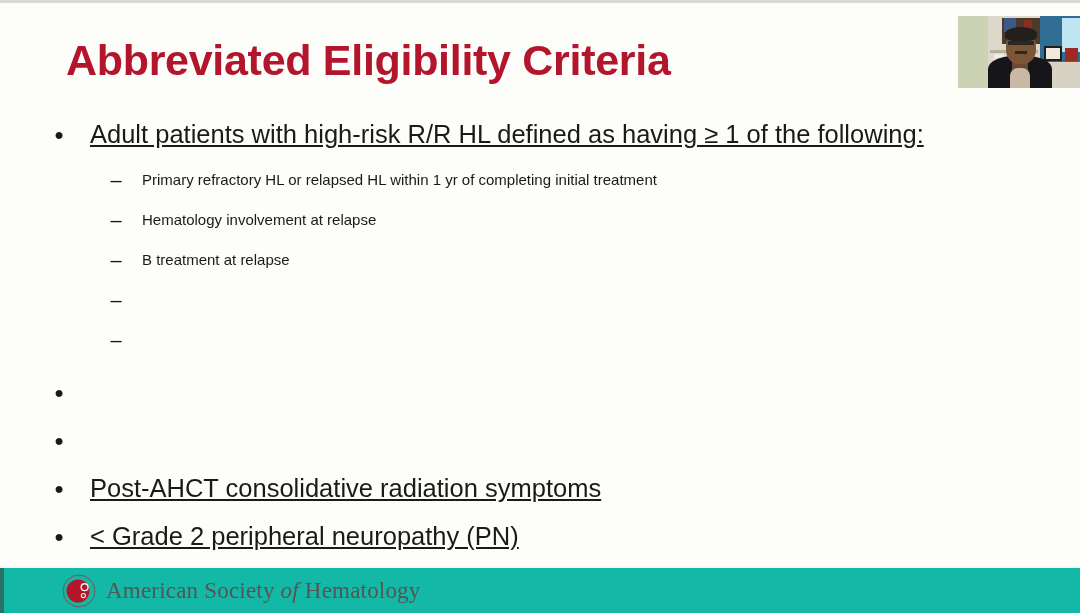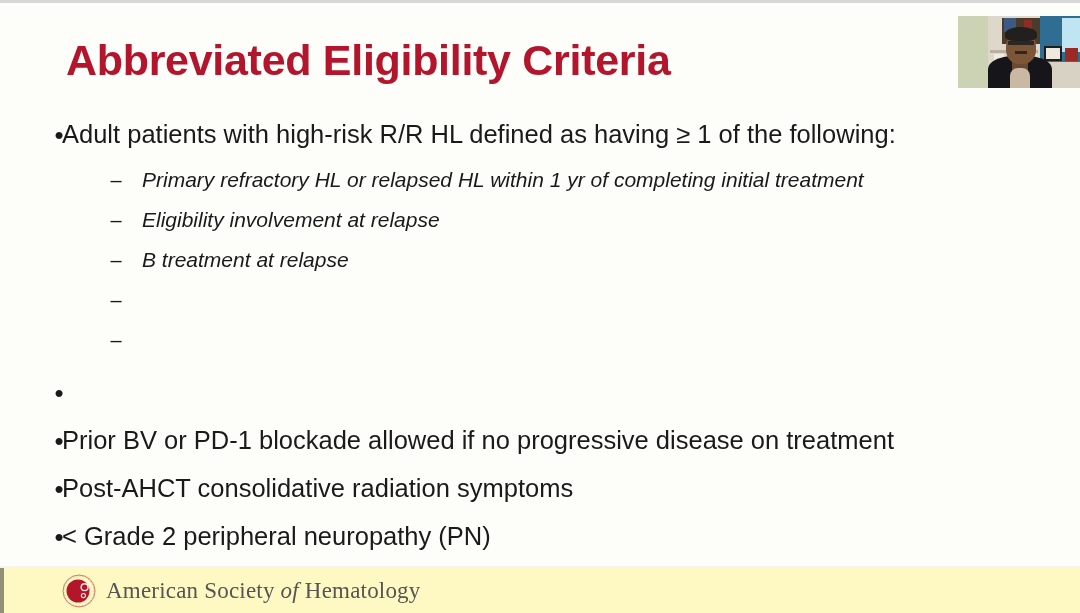--- a/index.html
+++ b/index.html
@@ -76,43 +76,43 @@
     height: 42px;
   }
   .lvl1 .bullet-mark {
     left: 52px;
     top: 2px;
     width: 14px;
     font-size: 26px;
     line-height: 34px;
   }
   .lvl1 .bullet-text {
-    margin-left: 62px;
+    margin-left: 90px;
     font-size: 25.5px;
     line-height: 36px;
     font-weight: 400;
+    text-decoration: underline;
   }
 
   
   .lvl2 {
     height: 40px;
   }
   .lvl2 .bullet-mark {
     left: 108px;
     top: 0px;
     width: 16px;
     font-size: 20px;
     line-height: 32px;
   }
   .lvl2 .bullet-text {
     margin-left: 142px;
-    font-size: 21px;
+    font-size: 15px;
     line-height: 32px;
     font-weight: 400;
-    font-style: italic;
   }
 
   
   .lvl1.tiny {
     height: 30px;
   }
   .lvl1.tiny .bullet-mark {
     left: 54px;
     top: 2px;
     font-size: 19px;
@@ -127,21 +127,21 @@
   .gap-before { margin-top: 6px; }
   .gap-before-lg { margin-top: 10px; }
 
   
   #footer-bar {
     position: absolute;
     left: 0;
     bottom: 0;
     width: 1080px;
     height: 45px;
-    background: #fef9c3;
+    background: #14b8a6;
     border-top: 2px solid #f4f4f1;
   }
   #footer-edge {
     position: absolute;
     left: 0;
     bottom: 0;
     width: 4px;
     height: 45px;
     background: #3a3a3a;
     opacity: .55;
@@ -229,21 +229,21 @@
       <span class="bullet-text">Adult patients with high-risk R/R HL defined as having ≥ 1 of the following:</span>
     </div>
 
     <div class="bullet-row lvl2 gap-before">
       <span class="bullet-mark">–</span>
       <span class="bullet-text">Primary refractory HL or relapsed HL within 1 yr of completing initial treatment</span>
     </div>
 
     <div class="bullet-row lvl2">
       <span class="bullet-mark">–</span>
-      <span class="bullet-text">Eligibility involvement at relapse</span>
+      <span class="bullet-text">Hematology involvement at relapse</span>
     </div>
 
     <div class="bullet-row lvl2">
       <span class="bullet-mark">–</span>
       <span class="bullet-text">B treatment at relapse</span>
     </div>
 
     <div class="bullet-row lvl2">
       <span class="bullet-mark">–</span>
     </div>
@@ -251,21 +251,20 @@
     <div class="bullet-row lvl2">
       <span class="bullet-mark">–</span>
     </div>
 
     <div class="bullet-row lvl1 gap-before-lg">
       <span class="bullet-mark">•</span>
     </div>
 
     <div class="bullet-row lvl1 gap-before">
       <span class="bullet-mark">•</span>
-      <span class="bullet-text">Prior BV or PD-1 blockade allowed if no progressive disease on treatment</span>
     </div>
 
     <div class="bullet-row lvl1 gap-before">
       <span class="bullet-mark">•</span>
       <span class="bullet-text">Post-AHCT consolidative radiation symptoms</span>
     </div>
 
     <div class="bullet-row lvl1 gap-before">
       <span class="bullet-mark">•</span>
       <span class="bullet-text">&lt; Grade 2 peripheral neuropathy (PN)</span>

